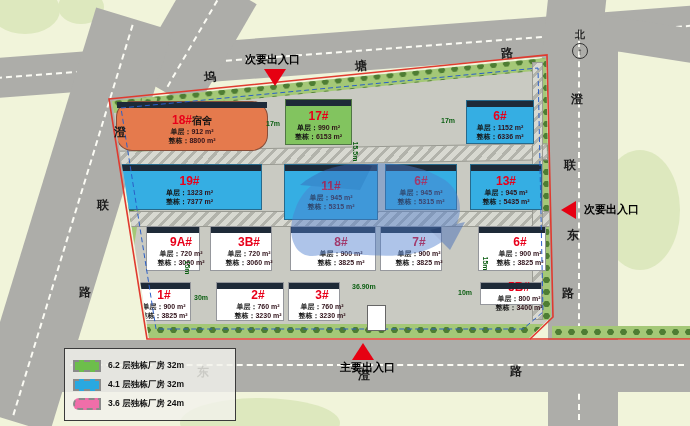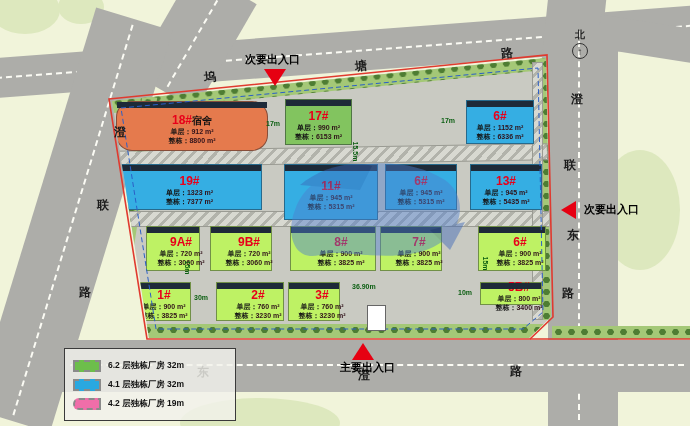--- a/index.html
+++ b/index.html
@@ -21,21 +21,21 @@
          border:1px solid #9a9b93;}
 
   
   .bld{position:absolute;box-sizing:border-box;border:1px solid rgba(20,25,35,.45);
        display:flex;flex-direction:column;align-items:center;justify-content:center;
        padding-top:6px;text-align:center;z-index:3;}
   .bld::before{content:"";position:absolute;left:0;top:0;right:0;height:6px;background:#1E2A38;}
   .orange{background:#E57A4D;}
   .green{background:#82C45F;}
   .blue{background:#35AEE3;}
-  .pink{background:#bef264;padding-left:16px;}
+  .pink{background:#ffffff;padding-left:16px;}
   .btitle{font-size:12px;font-weight:bold;line-height:13px;white-space:nowrap;}
   .bnum{color:#E8001A;}
   .bsuffix{color:#111;font-size:10px;}
   .bline{font-size:7px;font-weight:bold;color:#141414;line-height:9px;white-space:nowrap;}
   .bval{color:#30121a;}
 
   
   .overlay{position:absolute;left:0;top:0;z-index:4;pointer-events:none;}
   .wmark{position:absolute;left:0;top:0;z-index:5;pointer-events:none;}
   .lbl-layer{position:absolute;left:0;top:0;width:690px;height:426px;z-index:6;}
@@ -142,21 +142,21 @@
       <div class="bline"><span>单层：</span><span class="bval">945 m²</span></div>
       <div class="bline"><span>整栋：</span><span class="bval">5435 m²</span></div>
     </div>
 
     <div class="bld pink" style="left:146px;top:226px;width:54px;height:45px;">
       <div class="btitle"><span class="bnum">9A#</span></div>
       <div class="bline"><span>单层：</span><span class="bval">720 m²</span></div>
       <div class="bline"><span>整栋：</span><span class="bval">3060 m²</span></div>
     </div>
     <div class="bld pink" style="left:210px;top:226px;width:62px;height:45px;">
-      <div class="btitle"><span class="bnum">9B#</span></div>
+      <div class="btitle"><span class="bnum">3B#</span></div>
       <div class="bline"><span>单层：</span><span class="bval">720 m²</span></div>
       <div class="bline"><span>整栋：</span><span class="bval">3060 m²</span></div>
     </div>
     <div class="bld pink" style="left:290px;top:226px;width:86px;height:45px;">
       <div class="btitle"><span class="bnum">8#</span></div>
       <div class="bline"><span>单层：</span><span class="bval">900 m²</span></div>
       <div class="bline"><span>整栋：</span><span class="bval">3825 m²</span></div>
     </div>
     <div class="bld pink" style="left:380px;top:226px;width:62px;height:45px;">
       <div class="btitle"><span class="bnum">7#</span></div>
@@ -254,17 +254,17 @@
     <div class="legend-item">
       <span class="chip chip-g"></span>
       <span class="txt">6.2 层独栋厂房 32m</span>
     </div>
     <div class="legend-item">
       <span class="chip chip-b"></span>
       <span class="txt">4.1 层独栋厂房 32m</span>
     </div>
     <div class="legend-item">
       <span class="chip chip-p"></span>
-      <span class="txt">4.2 层独栋厂房 19m</span>
+      <span class="txt">3.6 层独栋厂房 24m</span>
     </div>
   </div>
 
 </div>
 
 </body></html>

